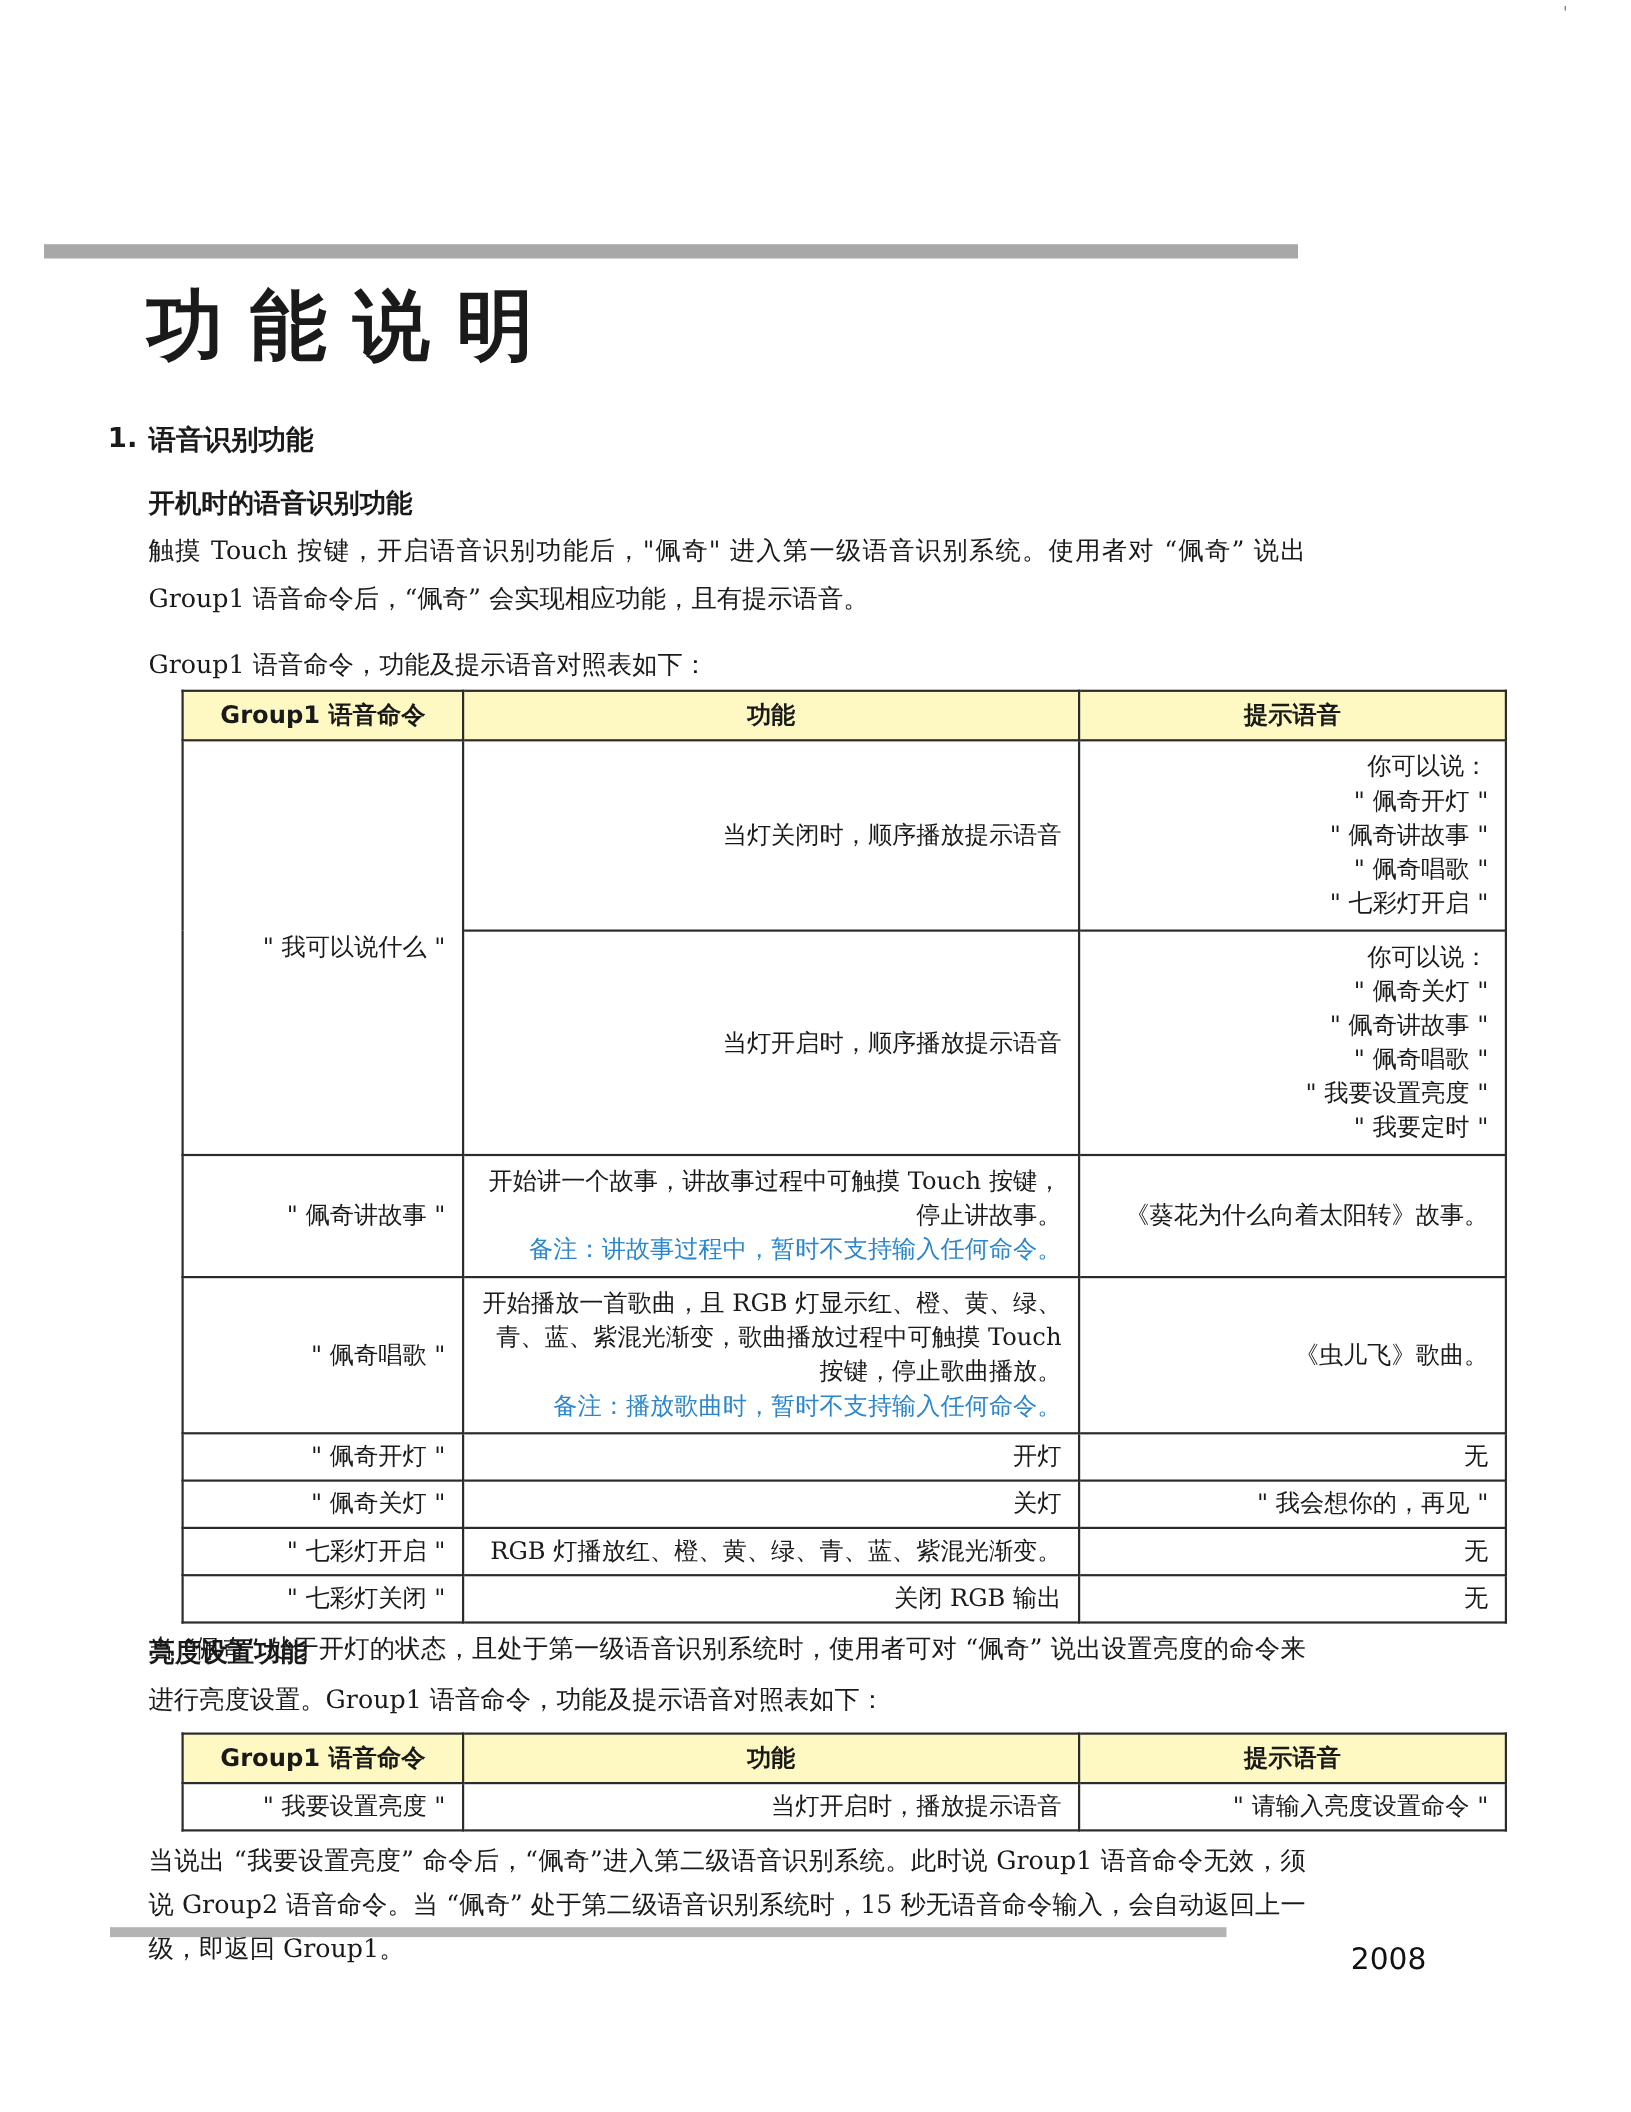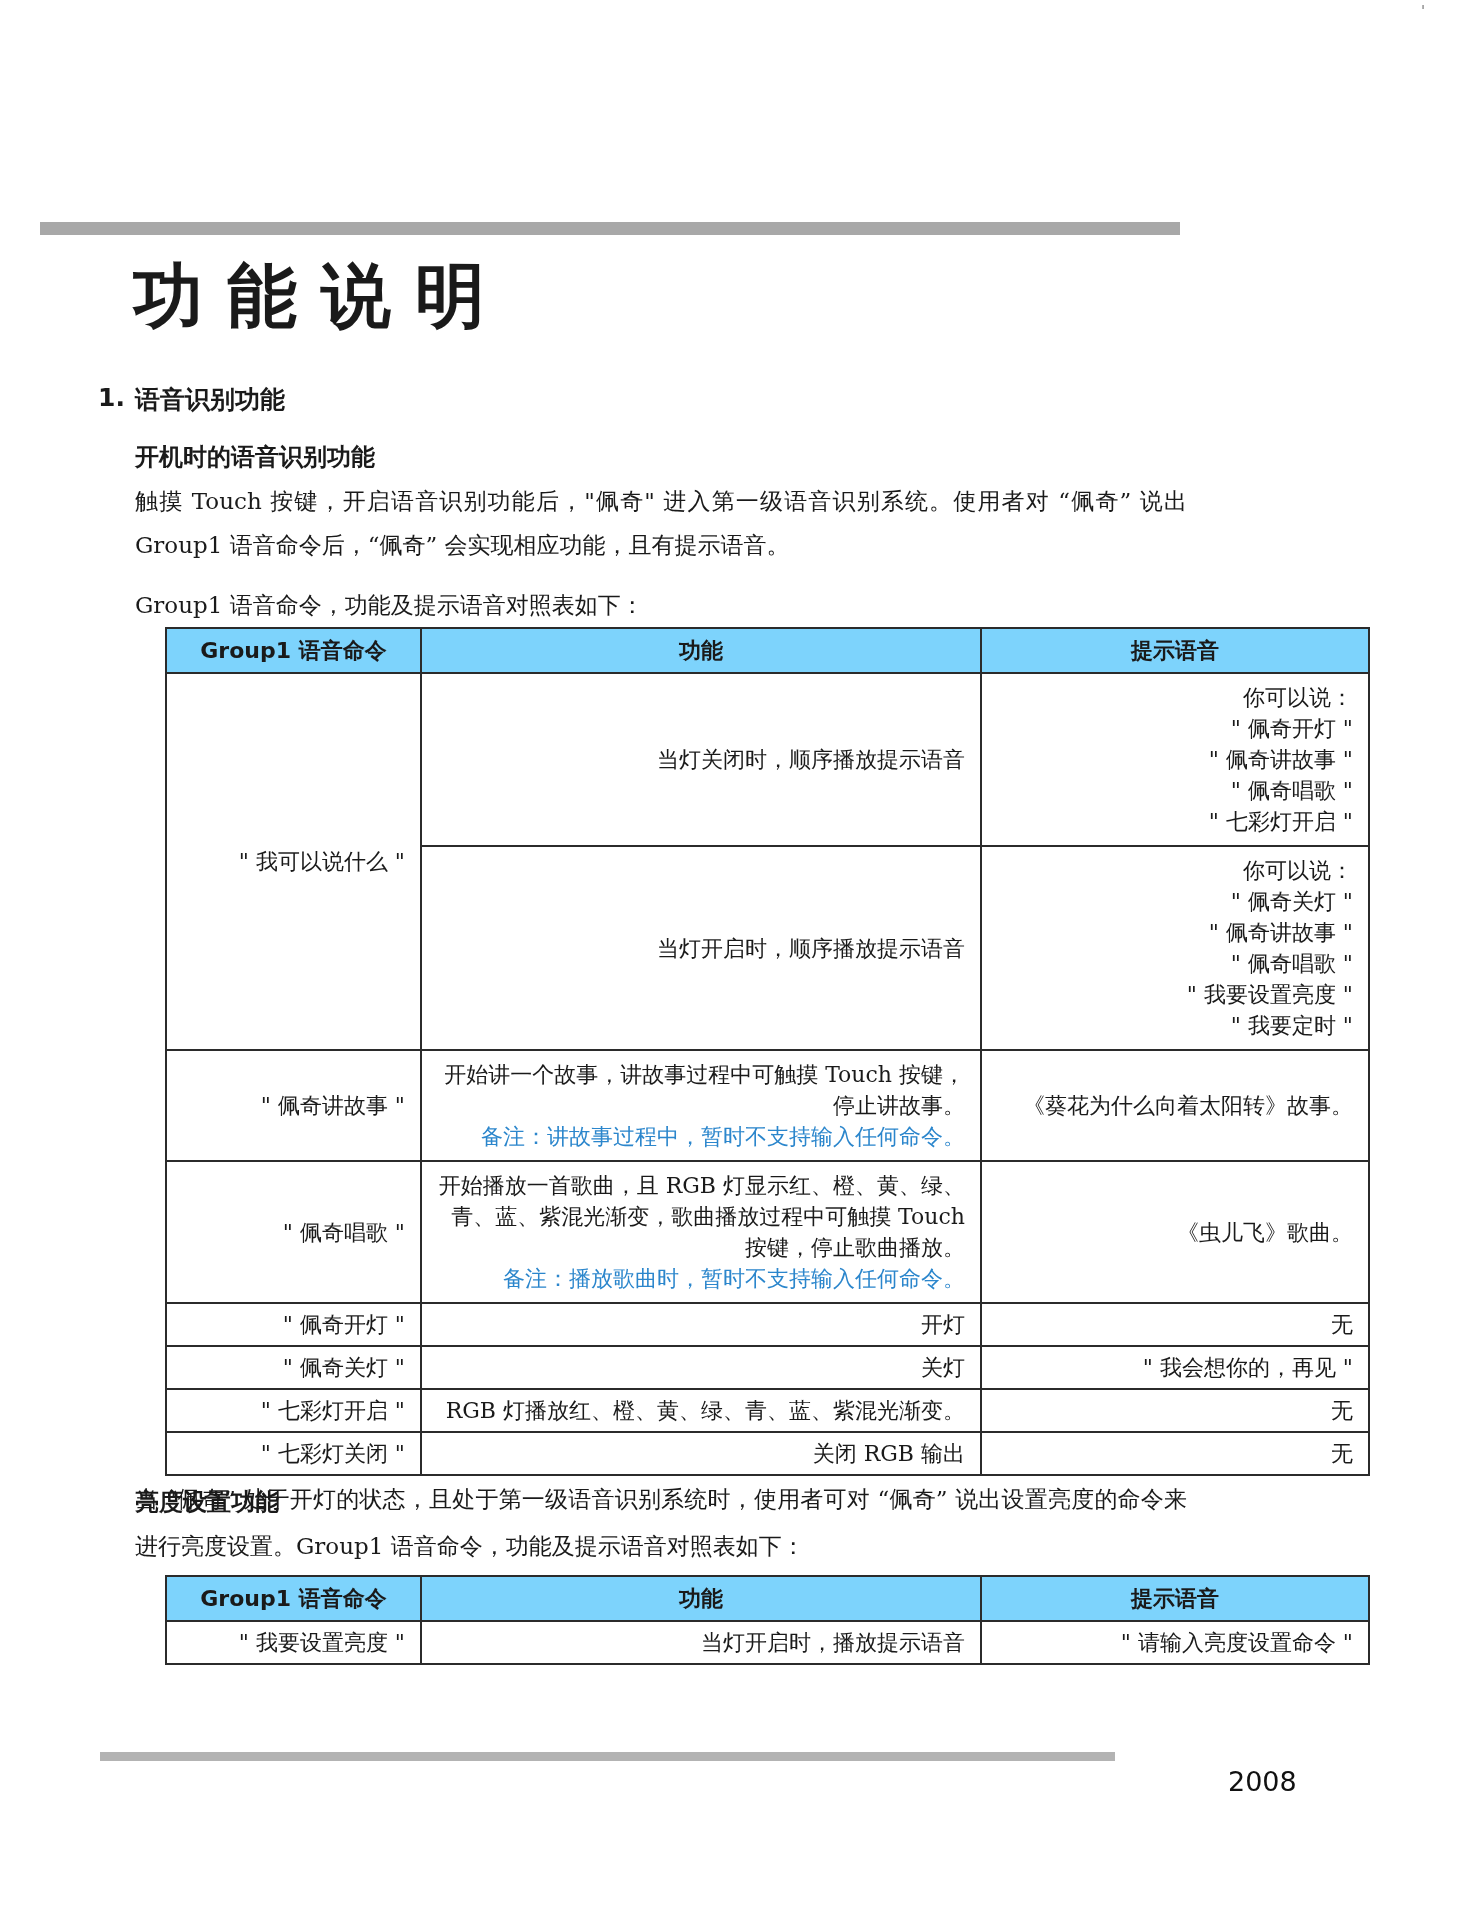--- a/index.html
+++ b/index.html
@@ -65,21 +65,21 @@
   .cmd-table td,.cmd-table th{
     border:2px solid #2b2b2b;
     vertical-align:middle;
     padding:8px 15px;
     line-height:31px;
     text-align:right;
     font-weight:normal;
     word-break:break-all;
   }
   .cmd-table th{
-    background:#7dd3fc;
+    background:#fef9c3;
     text-align:center;
     font-family:"DejaVu Sans", sans-serif;
     font-weight:bold;
     height:30px;
     padding:6px 4px;
   }
   .col-cmd{width:255px;}
   .col-func{width:560px;}
   .col-prompt{width:388px;}
   .t1 .rA1 td{height:140px;}
@@ -212,17 +212,18 @@
       <th>提示语音</th>
     </tr>
     <tr>
       <td>" 我要设置亮度 "</td>
       <td>当灯开启时，播放提示语音</td>
       <td>" 请输入亮度设置命令 "</td>
     </tr>
   </tbody>
     </table>
 
+  <div class="para p3">当说出 “我要设置亮度” 命令后，“佩奇”进入第二级语音识别系统。此时说 Group1 语音命令无效，须说 Group2 语音命令。当 “佩奇” 处于第二级语音识别系统时，15 秒无语音命令输入，会自动返回上一级，即返回 Group1。</div>
 
   <div class="bottom-divider"></div>
   <div class="footer-year">2008</div>
 
 </div>
 
 </body></html>

